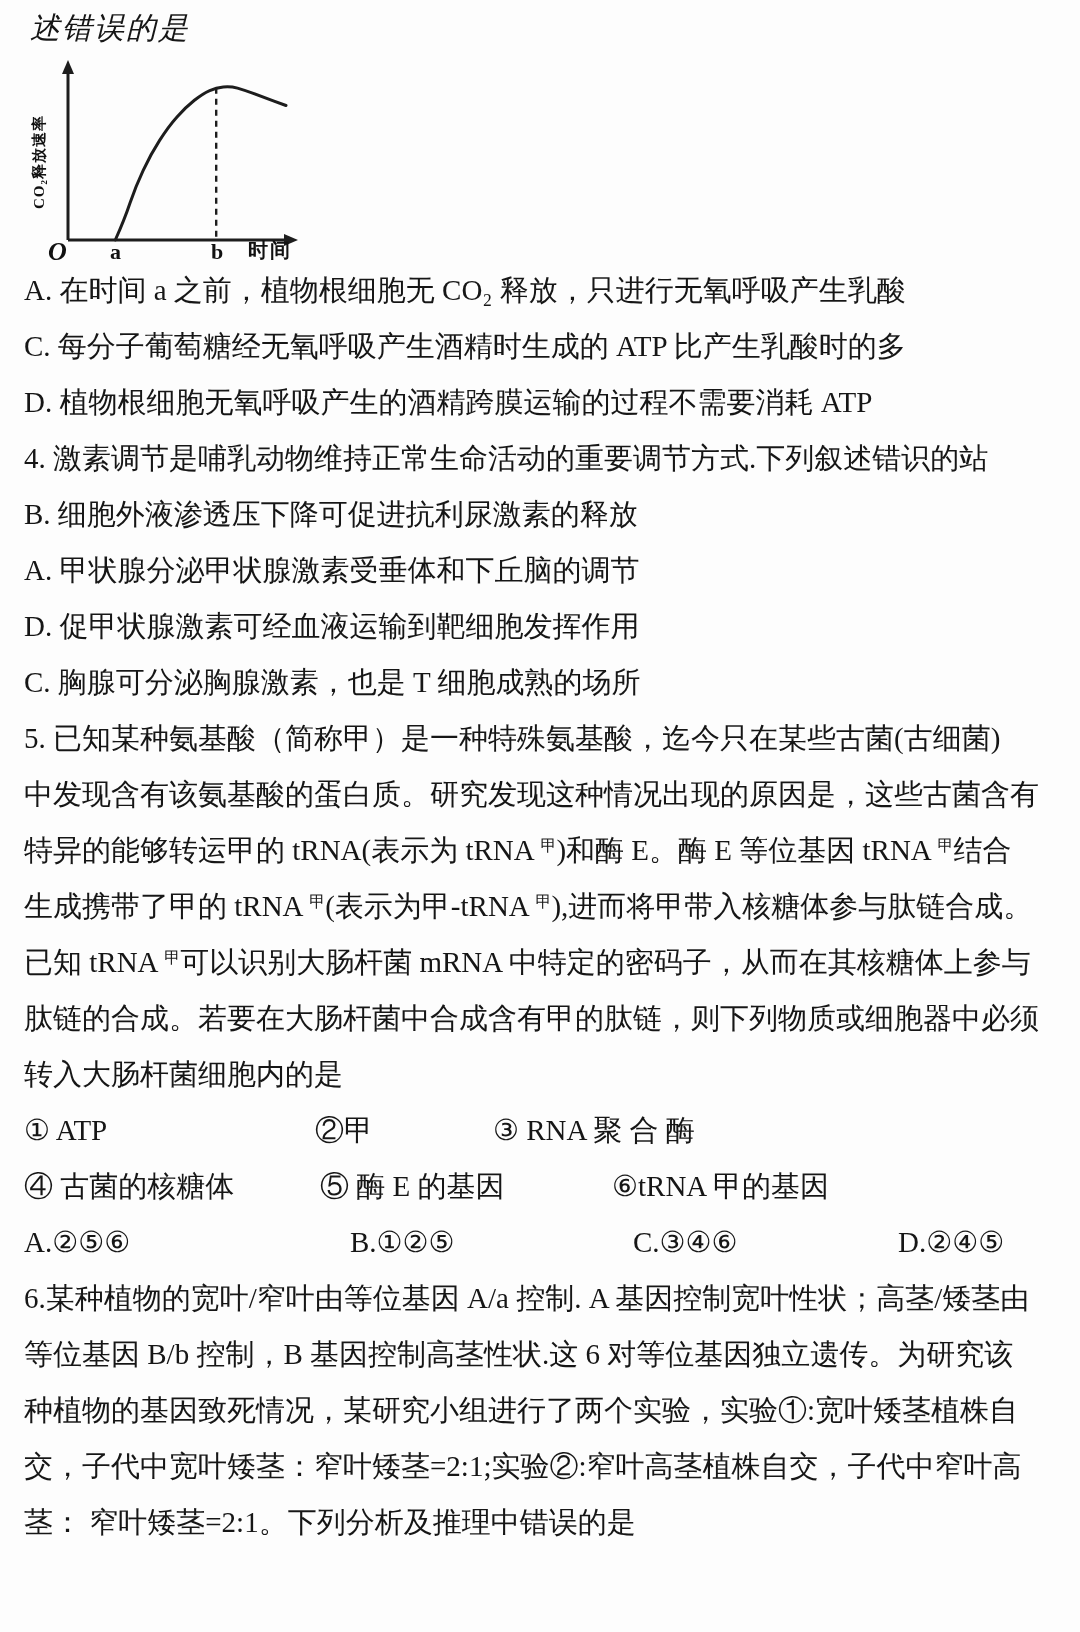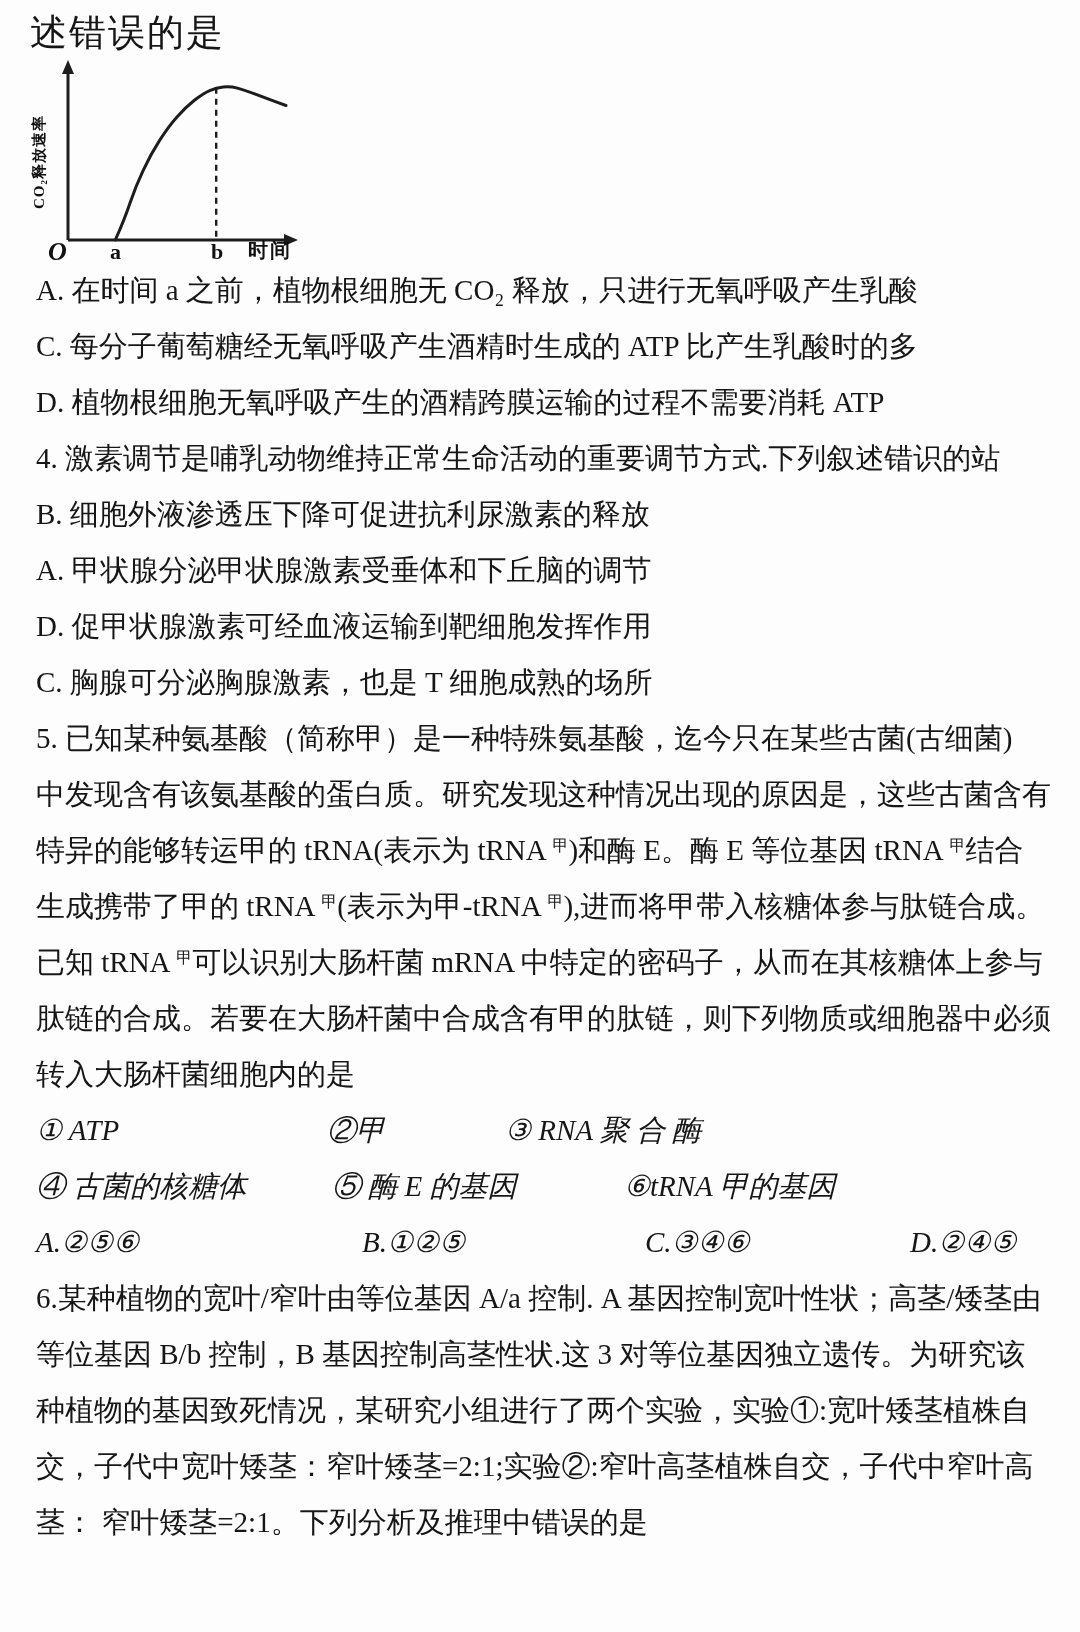--- a/index.html
+++ b/index.html
@@ -7,38 +7,38 @@
     width:1080px;height:1632px;
     background:#ffffff;
     font-family:"Liberation Serif","DejaVu Serif",serif;
     color:#161616;
     position:relative;
     overflow:hidden;
   }
   .page{position:absolute;inset:0;background:#fdfdfd;}
   .title-line{
     position:absolute;left:30px;top:8px;
-    font-size:37px;letter-spacing:2px;
+    font-size:30px;letter-spacing:2px;font-style:italic;
   }
   .graph{position:absolute;left:26px;top:52px;}
   .graph line, .graph path{stroke:#1d1d1d;fill:none;}
   .graph .axis{stroke-width:3;}
   .graph .curve{stroke-width:3;stroke-linecap:round;stroke-linejoin:round;}
   .graph .dash{stroke-width:2.4;stroke-dasharray:6 5;}
   .graph text{fill:#111;}
   .graph .ylab{font-size:15px;font-weight:bold;letter-spacing:1px;}
   .graph .olab{font-size:26px;font-weight:bold;font-style:italic;}
   .graph .tick{font-size:22px;font-weight:bold;}
   .graph .xlab{font-size:20px;font-weight:bold;letter-spacing:2px;}
-  .textcol{position:absolute;left:36px;top:262px;width:1040px;}
+  .textcol{position:absolute;left:24px;top:262px;width:1040px;}
   .line{
     height:56px;line-height:56px;
     font-size:29px;white-space:nowrap;
   }
-  .rel{position:relative;font-style:italic;}
+  .rel{position:relative;}
   .abs{position:absolute;top:0;}
   sup.sup{font-size:16px;line-height:0;vertical-align:9px;letter-spacing:0;}
 </style>
 </head>
 <body>
 
 <div class="page">
 
   <div class="title-line">述错误的是</div>
 
@@ -87,19 +87,19 @@
       <span class="abs" style="left:588px">⑥tRNA 甲的基因</span>
     </div>
     <div class="line rel">
       <span class="abs" style="left:0px">A.②⑤⑥</span>
       <span class="abs" style="left:326px">B.①②⑤</span>
       <span class="abs" style="left:609px">C.③④⑥</span>
       <span class="abs" style="left:874px">D.②④⑤</span>
     </div>
 
     <div class="line">6.某种植物的宽叶/窄叶由等位基因 A/a 控制. A 基因控制宽叶性状；高茎/矮茎由</div>
-    <div class="line">等位基因 B/b 控制，B 基因控制高茎性状.这 3 对等位基因独立遗传。为研究该</div>
+    <div class="line">等位基因 B/b 控制，B 基因控制高茎性状.这 6 对等位基因独立遗传。为研究该</div>
     <div class="line">种植物的基因致死情况，某研究小组进行了两个实验，实验①:宽叶矮茎植株自</div>
     <div class="line">交，子代中宽叶矮茎：窄叶矮茎=2:1;实验②:窄叶高茎植株自交，子代中窄叶高</div>
     <div class="line">茎：  窄叶矮茎=2:1。下列分析及推理中错误的是</div>
 
   </div>
 </div>
 
 </body></html>

